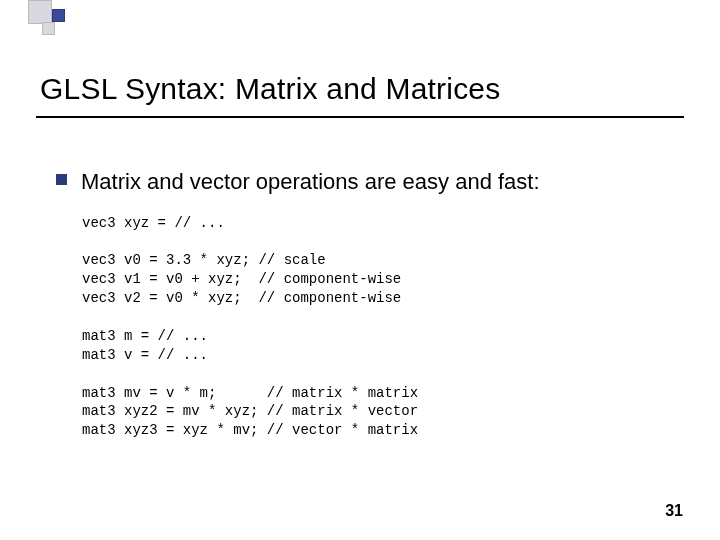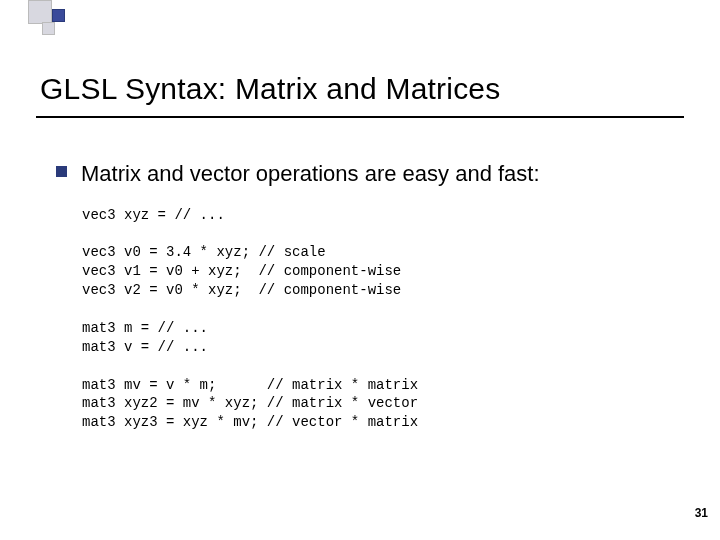--- a/index.html
+++ b/index.html
@@ -55,21 +55,21 @@
   .rule {
     position: absolute;
     top: 116px;
     left: 36px;
     width: 648px;
     height: 2px;
     background: #000;
   }
   .body {
     position: absolute;
-    top: 160px;
+    top: 168px;
     left: 56px;
     right: 40px;
   }
   .bullet-line {
     display: flex;
     align-items: flex-start;
     margin-bottom: 18px;
   }
   .bullet-square {
     width: 11px;
@@ -86,22 +86,22 @@
   .code {
     margin-left: 26px;
     font-family: "Courier New", Courier, monospace;
     font-size: 14px;
     line-height: 1.35;
     white-space: pre;
   }
   .pagenum {
     position: absolute;
     bottom: 20px;
-    right: 12px;
-    font-size: 12px;
+    right: 37px;
+    font-size: 16px;
     font-weight: bold;
   }
 </style>
 </head>
 <body>
 
 <div class="deco">
   <div class="big"></div>
   <div class="small1"></div>
   <div class="small2"></div>
@@ -110,21 +110,21 @@
 <div class="title">GLSL Syntax:  Matrix and Matrices</div>
 <div class="rule"></div>
 
 <div class="body">
   <div class="bullet-line">
     <div class="bullet-square"></div>
     <div class="bullet-text">Matrix and vector operations are easy and fast:</div>
   </div>
   <div class="code">vec3 xyz = // ...
 
-vec3 v0 = 3.4 * xyz; // scale
+vec3 v0 = 3.3 * xyz; // scale
 vec3 v1 = v0 + xyz;  // component-wise
 vec3 v2 = v0 * xyz;  // component-wise
 
 mat3 m = // ...
 mat3 v = // ...
 
 mat3 mv = v * m;      // matrix * matrix
 mat3 xyz2 = mv * xyz; // matrix * vector
 mat3 xyz3 = xyz * mv; // vector * matrix</div>
 </div>

